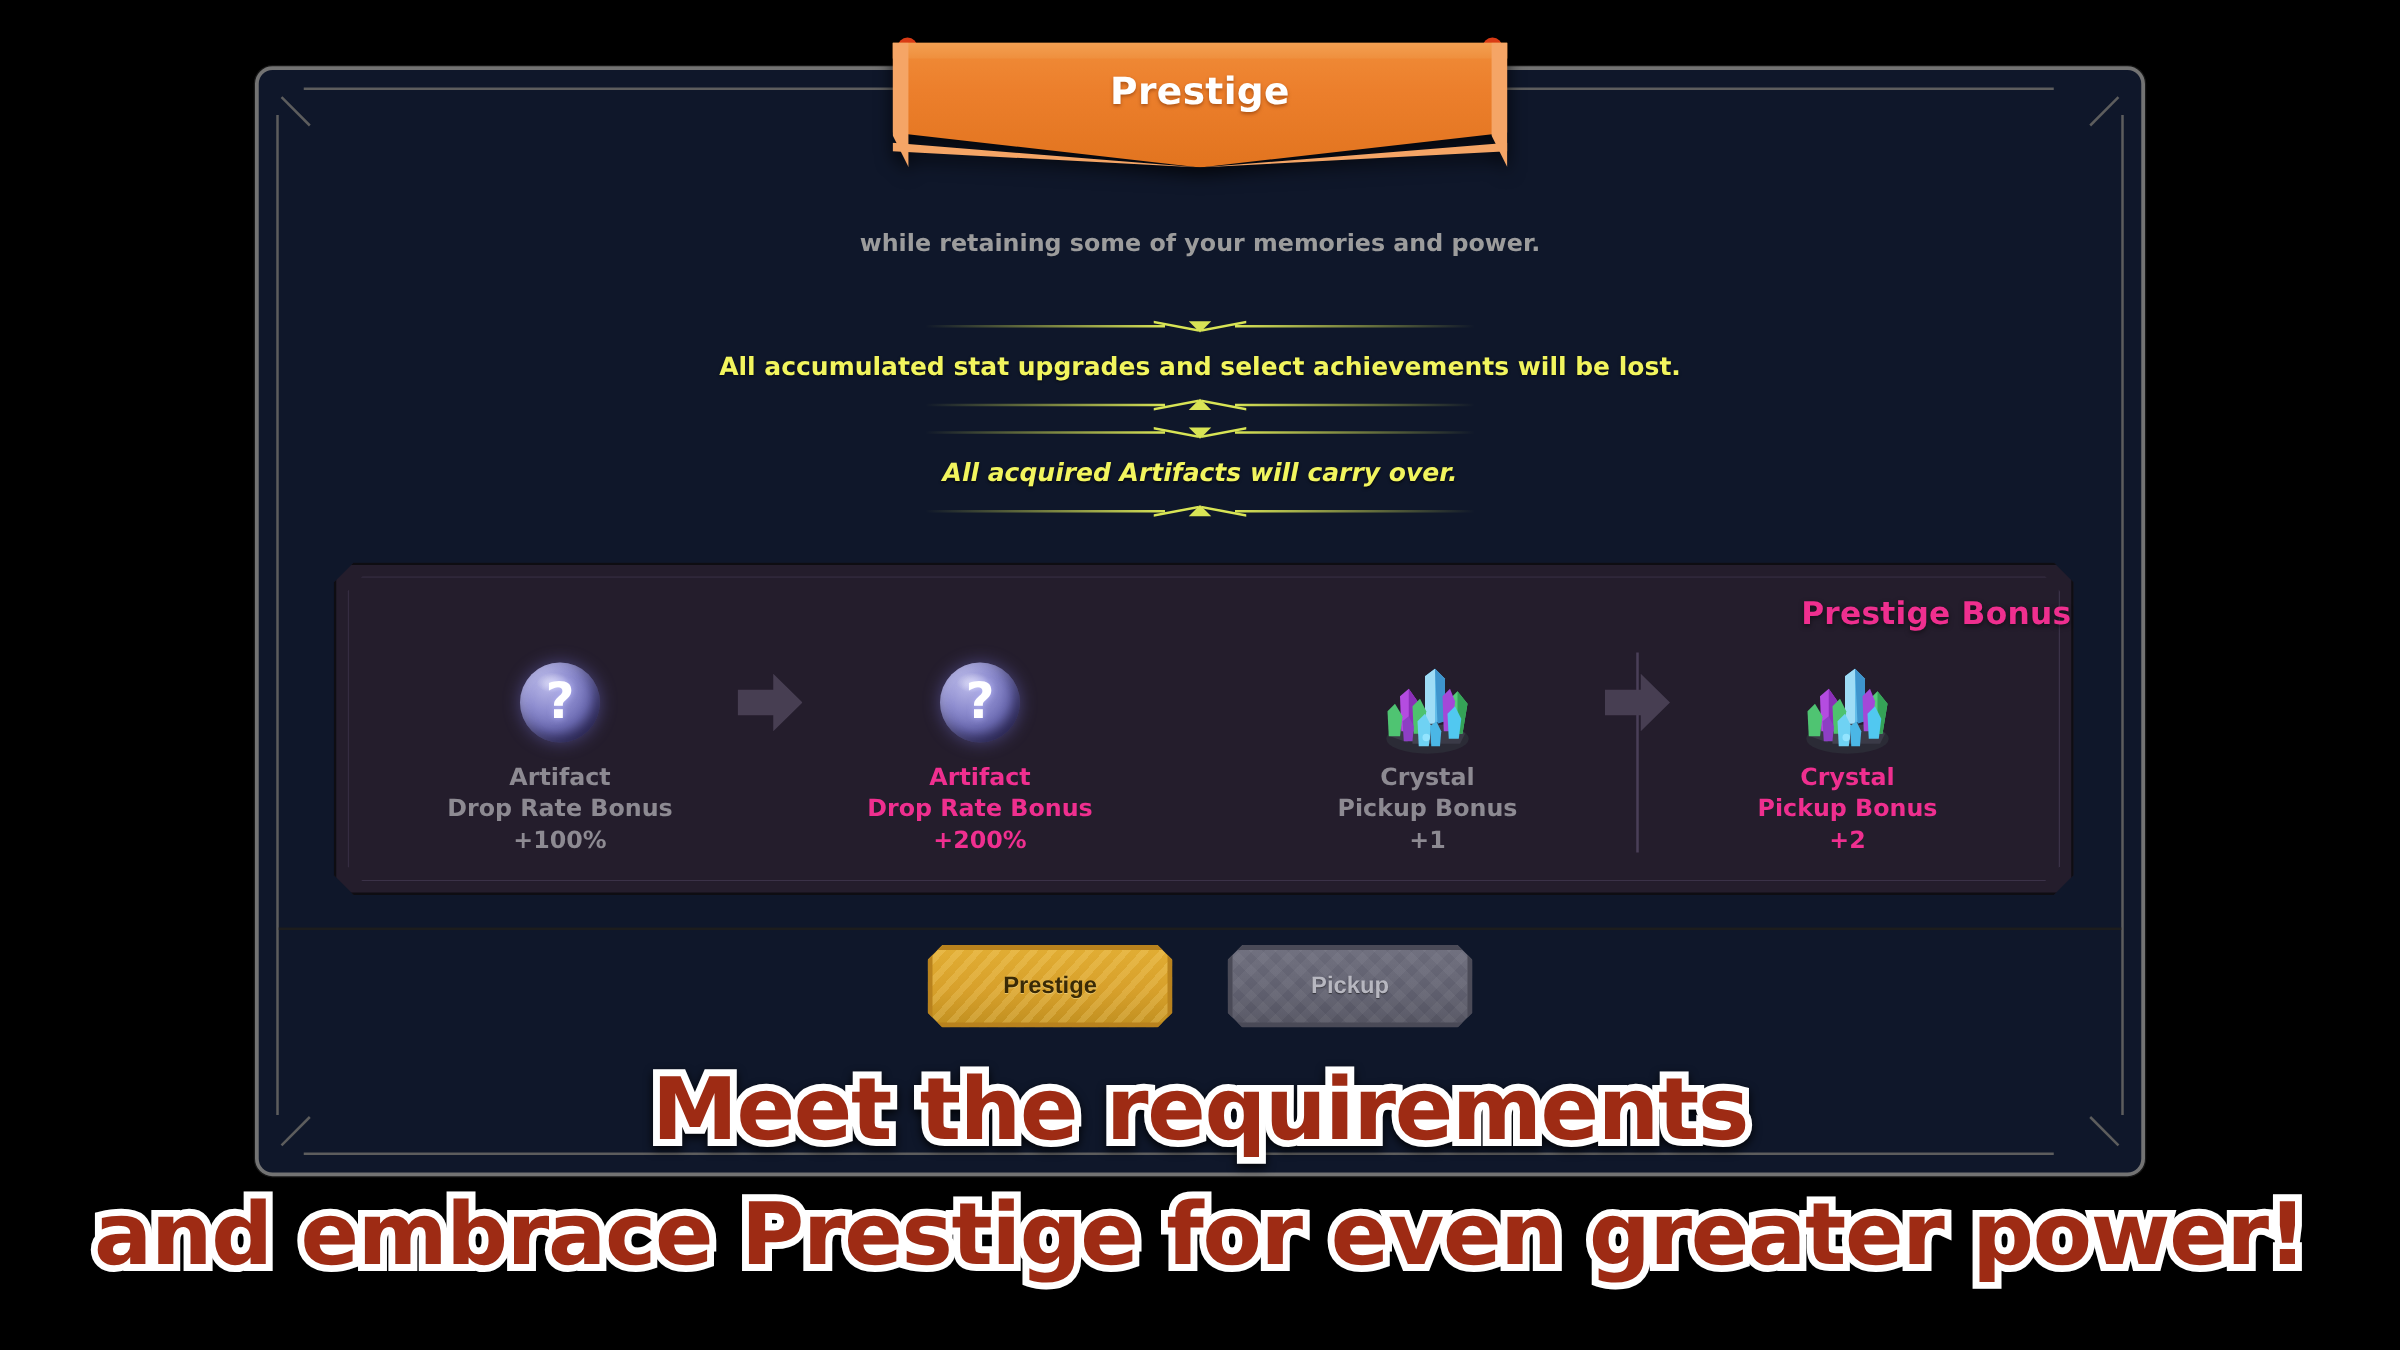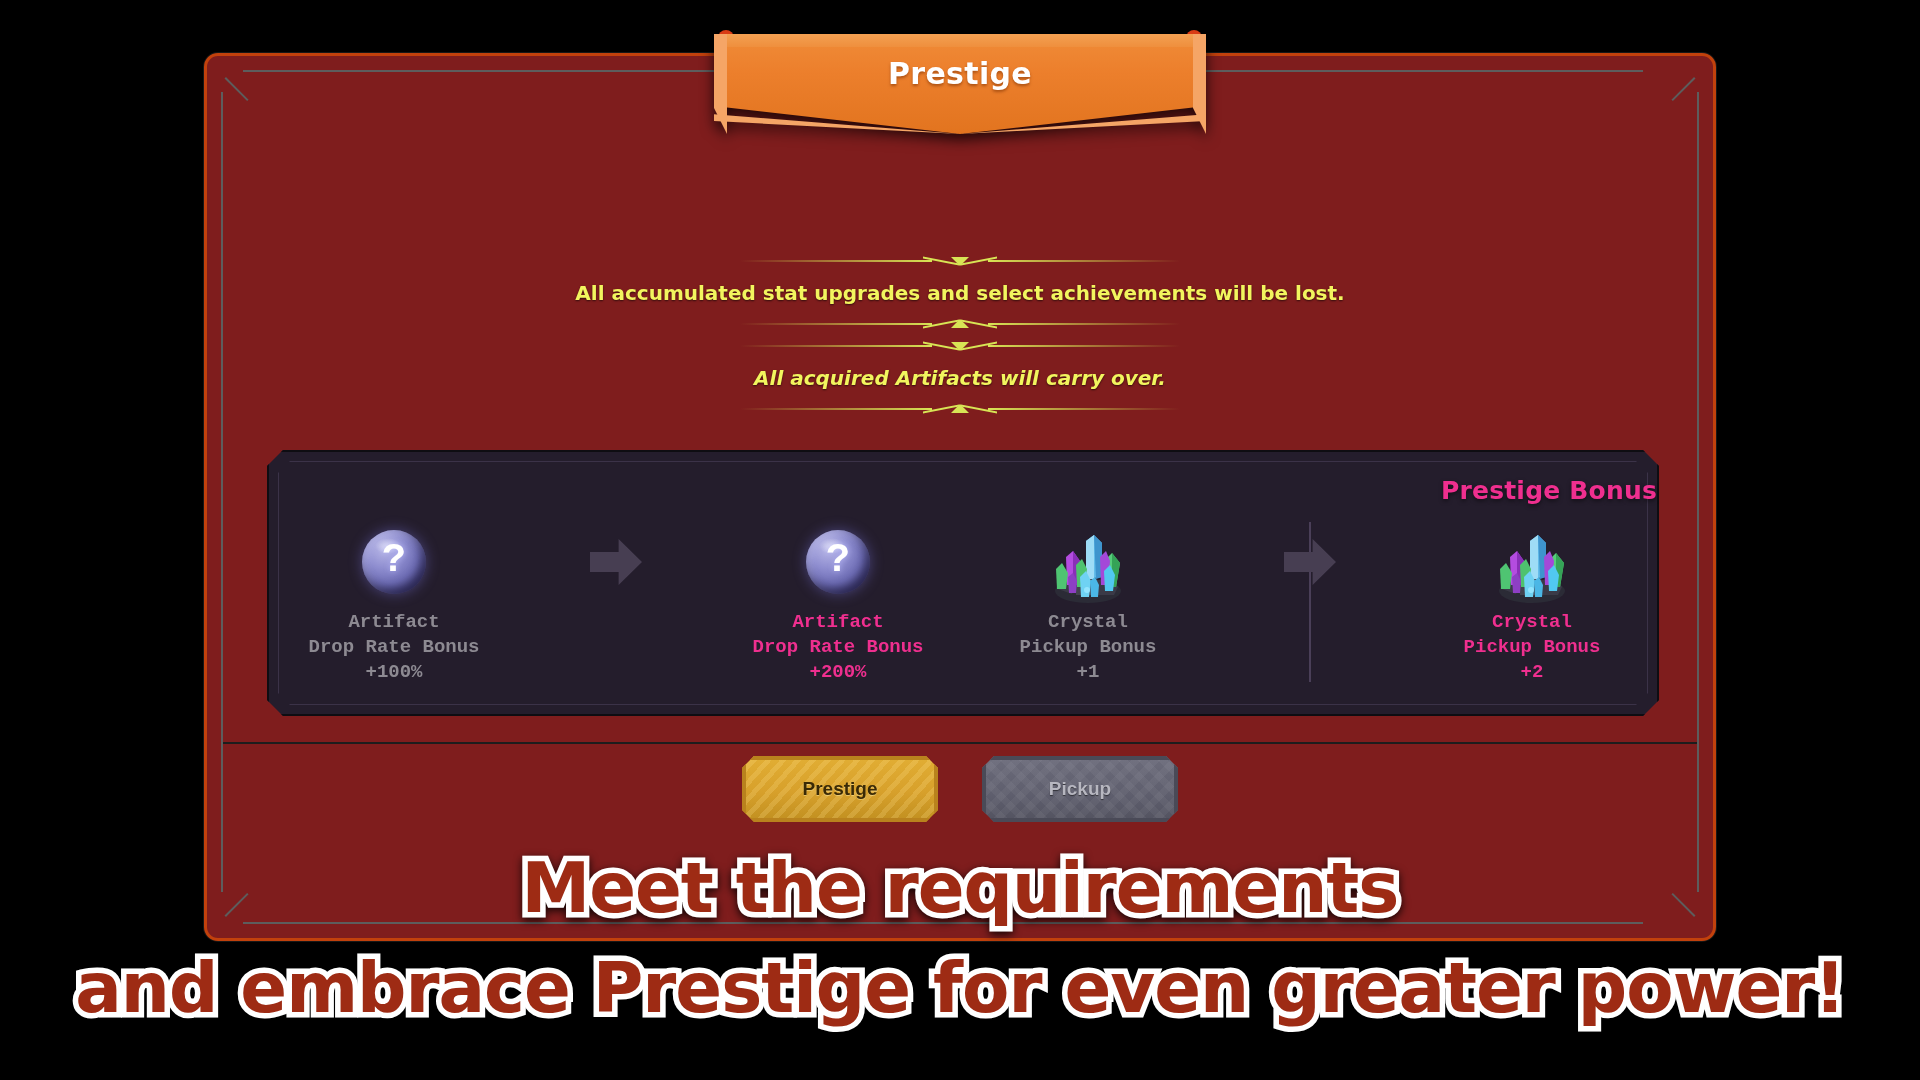--- a/index.html
+++ b/index.html
@@ -9,22 +9,22 @@
     overflow: hidden;
     font-family: "DejaVu Sans", "Liberation Sans", sans-serif;
   }
   #stage { position: relative; width: 1920px; height: 1080px; background: #000; }
 
   
   .dialog {
     position: absolute;
     left: 204px; top: 53px;
     width: 1512px; height: 888px;
-    background: #7f1d1d;
-    border: 3px solid #c2410c;
+    background: #0f172a;
+    border: 3px solid #737373;
     border-radius: 14px;
     box-shadow: 0 0 0 1px #171717, 0 10px 26px rgba(0,0,0,.75);
   }
   .dialog-inner-frame {
     position: absolute;
     left: 14px; top: 14px; right: 14px; bottom: 14px;
     pointer-events: none;
   }
   .corner {
     position: absolute; width: 70px; height: 70px;
@@ -164,23 +164,22 @@
     font-size: 25px; font-weight: 700;
     letter-spacing: .2px;
     text-shadow: 0 2px 4px rgba(0,0,0,.5);
   }
   .bonus-rows {
     position: absolute; left: 0; right: 0; top: 62px; bottom: 10px;
     display: flex; align-items: flex-start;
   }
   .bonus-group {
     flex: 1 1 0;
-    display: flex; align-items: flex-start; justify-content: space-between;
+    display: flex; align-items: flex-start; justify-content: center;
     position: relative;
-    font-family: Liberation Mono, monospace;
   }
   .group-divider {
     position: absolute; left: 50%; top: 8px;
     width: 2px; height: 160px;
     background: #4a3f58;
     transform: translateX(-1px);
   }
   .bonus-item {
     width: 250px;
     display: flex; flex-direction: column; align-items: center;
@@ -316,20 +315,21 @@
       <div class="banner-pin r"></div>
       <div class="banner"></div>
       <div class="banner-hi"></div>
       <div class="banner-edge-l"></div>
       <div class="banner-edge-r"></div>
       <div class="banner-bottom-bevel"></div>
       <div class="banner-title">Prestige</div>
     </div>
 
     <div class="desc">
+      <div>while retaining some of your memories and power.</div>
     </div>
 
     <div class="sep-block" style="top:198px;">
       <div class="sep down">
         <span class="ln left"></span>
           <span class="hook l"></span>
         <span class="tip"></span>
         <span class="hook r"></span>
           <span class="ln right"></span>
       </div>

